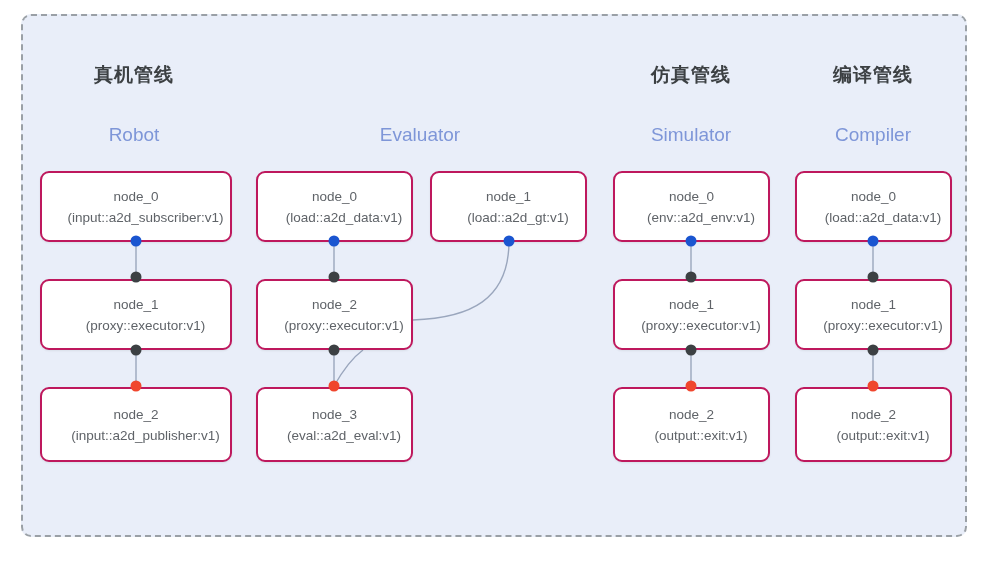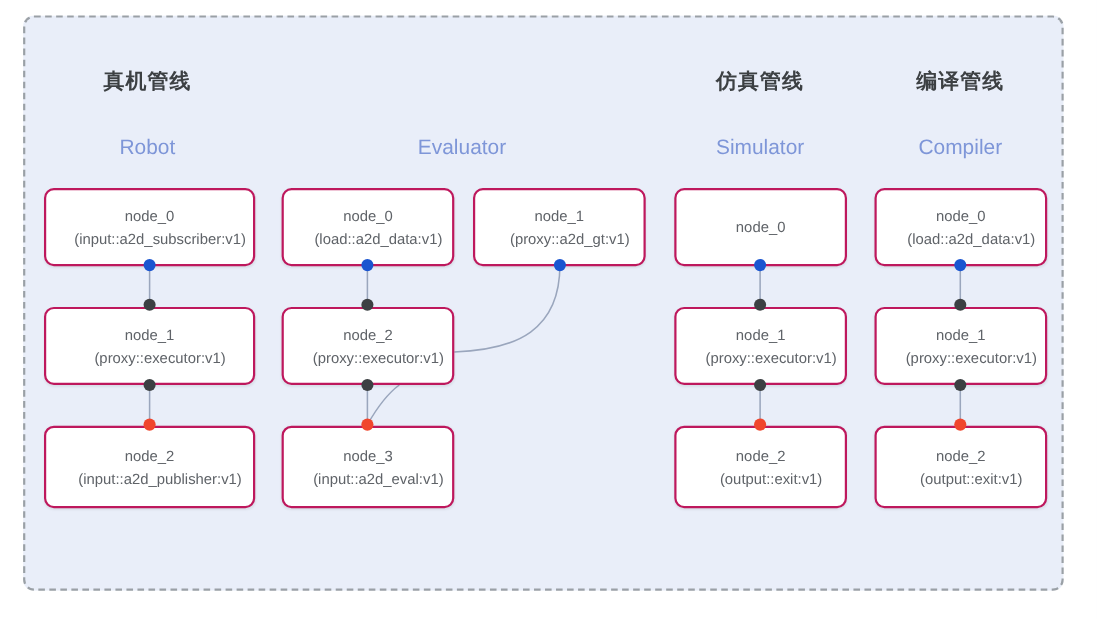--- a/index.html
+++ b/index.html
@@ -143,43 +143,44 @@
       <div class="dot dot-end" style="left: 136px; top: 386px;"></div>
       <div class="col-header" style="left: 280px; top: 122px; width: 280px;">
         <div class="col-title-en">Evaluator</div>
       </div>
       <div class="node-box" style="left: 256px; top: 171px; width: 157px; height: 71px;">
         <div class="node-name">node_0</div>
         <div class="node-type">(load::a2d_data:v1)</div>
       </div>
       <div class="node-box" style="left: 430px; top: 171px; width: 157px; height: 71px;">
         <div class="node-name">node_1</div>
-        <div class="node-type">(proxy::a2d_gt:v1)</div>
+        <div class="node-type">(load::a2d_gt:v1)</div>
       </div>
       <div class="node-box" style="left: 256px; top: 279px; width: 157px; height: 71px;">
         <div class="node-name">node_2</div>
         <div class="node-type">(proxy::executor:v1)</div>
       </div>
       <div class="node-box" style="left: 256px; top: 387px; width: 157px; height: 75px; justify-content: center;">
         <div class="node-name">node_3</div>
-        <div class="node-type">(input::a2d_eval:v1)</div>
+        <div class="node-type">(eval::a2d_eval:v1)</div>
       </div>
       <div class="dot dot-out" style="left: 334px; top: 241px;"></div>
       <div class="dot dot-in" style="left: 334px; top: 277px;"></div>
       <div class="dot dot-in" style="left: 334px; top: 350px;"></div>
       <div class="dot dot-end" style="left: 334px; top: 386px;"></div>
       <div class="dot dot-out" style="left: 509px; top: 241px;"></div>
       <div class="col-header" style="left: 551px; top: 122px; width: 280px;">
         <div class="col-title-en">Simulator</div>
       </div>
       <div class="col-header" style="left: 551px; top: 62px; width: 280px;">
         <div class="col-title-cn">仿真管线</div>
       </div>
       <div class="node-box" style="left: 613px; top: 171px; width: 157px; height: 71px;">
         <div class="node-name">node_0</div>
+        <div class="node-type">(env::a2d_env:v1)</div>
       </div>
       <div class="node-box" style="left: 613px; top: 279px; width: 157px; height: 71px;">
         <div class="node-name">node_1</div>
         <div class="node-type">(proxy::executor:v1)</div>
       </div>
       <div class="node-box" style="left: 613px; top: 387px; width: 157px; height: 75px;">
         <div class="node-name">node_2</div>
         <div class="node-type">(output::exit:v1)</div>
       </div>
       <div class="dot dot-out" style="left: 691px; top: 241px;"></div>

